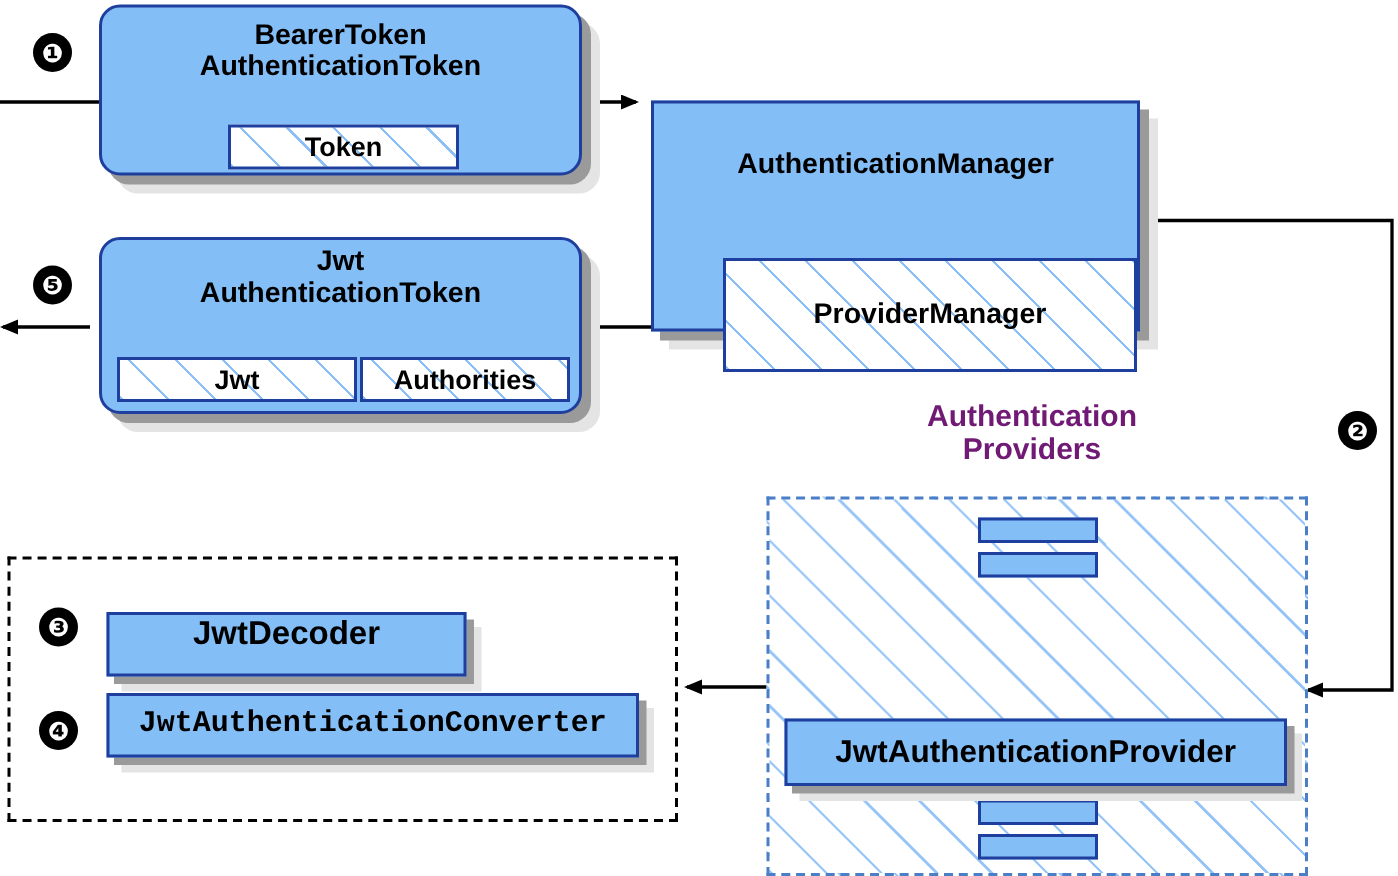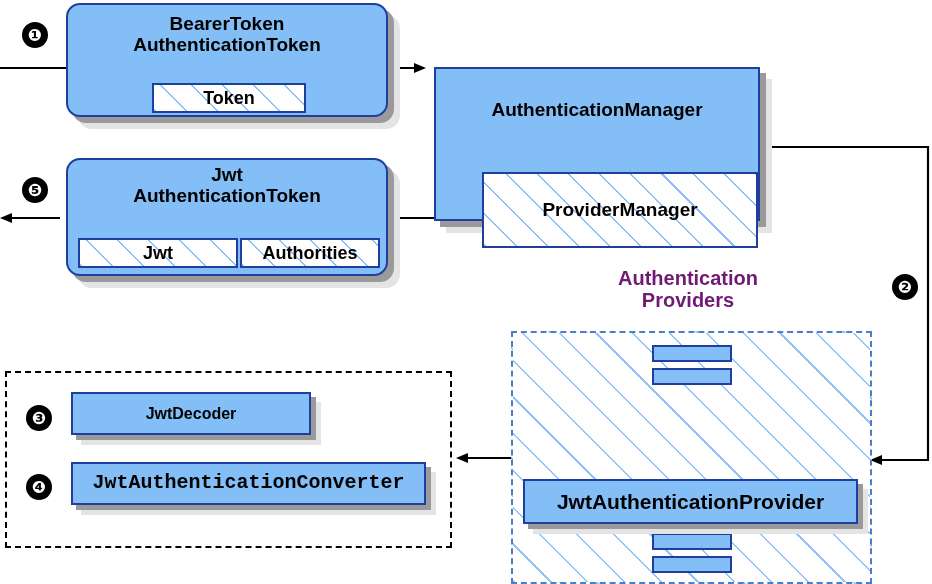--- a/index.html
+++ b/index.html
@@ -210,22 +210,22 @@
   <div class="bar" style="left:652px; top:533px; width:80px; height:17px;"></div>
   <div class="bar" style="left:652px; top:556px; width:80px; height:17px;"></div>
 
   <div class="node shadow2-sm" style="left:523px; top:435px; width:335px; height:45px;
               justify-content:center; font-size:21px;margin-top:44px;">
     <div class="title">JwtAuthenticationProvider</div>
   </div>
 
   <div class="dashed-black" style="left:5px; top:371px; width:447px; height:177px;"></div>
 
-  <div class="node shadow2-sm" style="left:71px; top:392px; width:240px; height:43px;
-              justify-content:center; font-size:16px;">
+  <div class="node shadow2-sm" style="left:71px; top:408px; width:240px; height:43px;
+              justify-content:flex-start; font-size:22px;">
     <div class="title">JwtDecoder</div>
   </div>
 
   <div class="node shadow2-sm" style="left:71px; top:462px; width:355px; height:43px;
               justify-content:center; font-size:20px;font-family:Liberation Mono, monospace;">
     <div class="title">JwtAuthenticationConverter</div>
   </div>
 
 </div>
 

